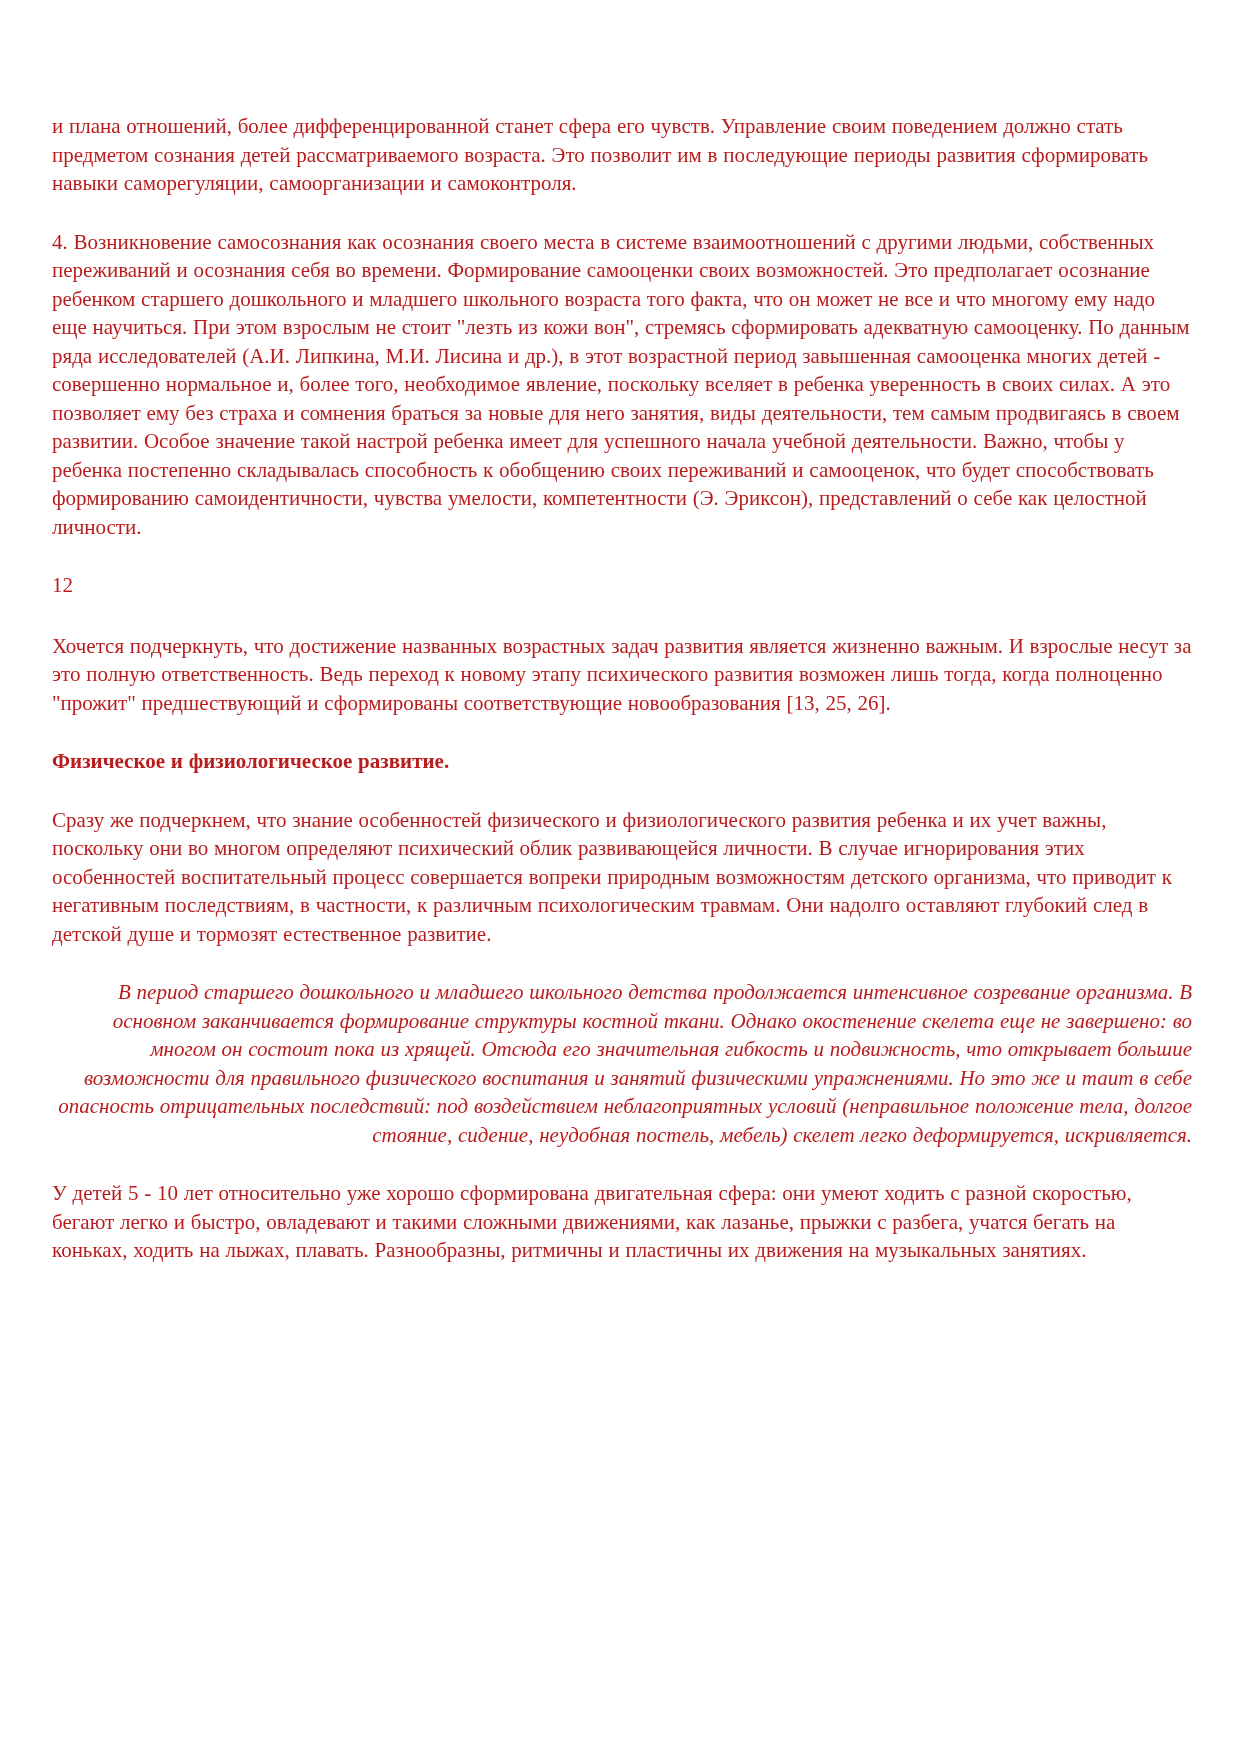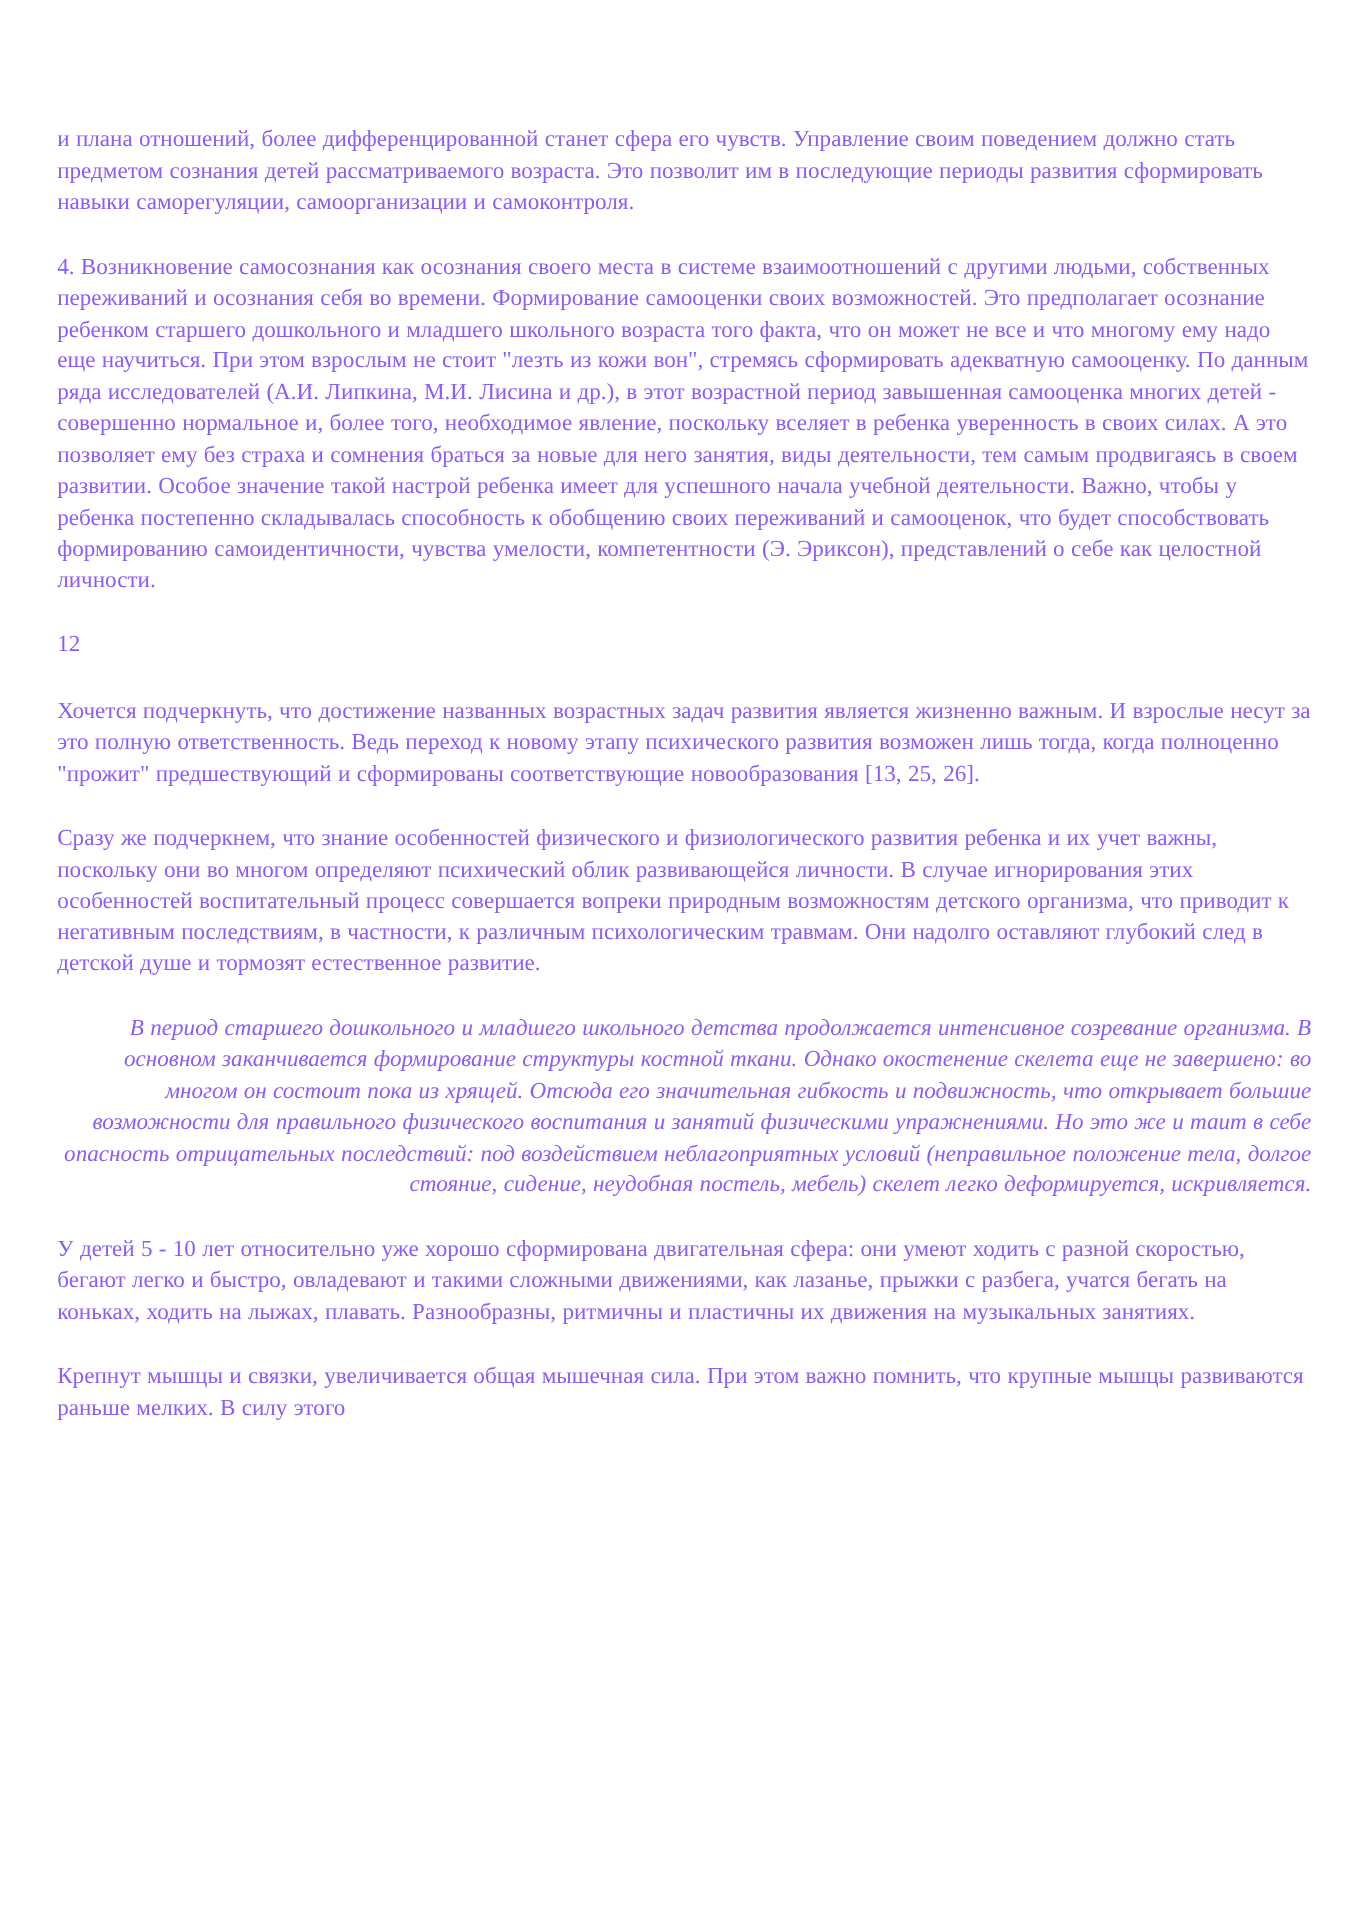--- a/index.html
+++ b/index.html
@@ -12,21 +12,21 @@
     min-height: 1754px;
   }
   .page {
     box-sizing: border-box;
     width: 1240px;
     min-height: 1754px;
     padding: 112px 48px 60px 52px;
     font-family: "Liberation Serif", "DejaVu Serif", serif;
     font-size: 21px;
     line-height: 28.5px;
-    color: #8b5cf6;
+    color: #b91c1c;
     text-align: left;
   }
   .para {
     margin: 0 0 30px 0;
     max-width: 1142px;
     word-spacing: 0.5px;
   }
   .bold {
     font-weight: bold;
   }
@@ -44,22 +44,22 @@
 
 <main class="page">
   <p class="para">и плана отношений, более дифференцированной станет сфера его чувств. Управление своим поведением должно стать предметом сознания детей рассматриваемого возраста. Это позволит им в последующие периоды развития сформировать навыки саморегуляции, самоорганизации и самоконтроля.</p>
 
   <p class="para">4. Возникновение самосознания как осознания своего места в системе взаимоотношений с другими людьми, собственных переживаний и осознания себя во времени. Формирование самооценки своих возможностей. Это предполагает осознание ребенком старшего дошкольного и младшего школьного возраста того факта, что он может не все и что многому ему надо еще научиться. При этом взрослым не стоит "лезть из кожи вон", стремясь сформировать адекватную самооценку. По данным ряда исследователей (А.И. Липкина, М.И. Лисина и др.), в этот возрастной период завышенная самооценка многих детей - совершенно нормальное и, более того, необходимое явление, поскольку вселяет в ребенка уверенность в своих силах. А это позволяет ему без страха и сомнения браться за новые для него занятия, виды деятельности, тем самым продвигаясь в своем развитии. Особое значение такой настрой ребенка имеет для успешного начала учебной деятельности. Важно, чтобы у ребенка постепенно складывалась способность к обобщению своих переживаний и самооценок, что будет способствовать формированию самоидентичности, чувства умелости, компетентности (Э. Эриксон), представлений о себе как целостной личности.</p>
 
   <p class="para pagenum">12</p>
 
   <p class="para">Хочется подчеркнуть, что достижение названных возрастных задач развития является жизненно важным. И взрослые несут за это полную ответственность. Ведь переход к новому этапу психического развития возможен лишь тогда, когда полноценно "прожит" предшествующий и сформированы соответствующие новообразования [13, 25, 26].</p>
 
+  <p class="para bold">Физическое и физиологическое развитие.</p>
 
   <p class="para">Сразу же подчеркнем, что знание особенностей физического и физиологического развития ребенка и их учет важны, поскольку они во многом определяют психический облик развивающейся личности. В случае игнорирования этих особенностей воспитательный процесс совершается вопреки природным возможностям детского организма, что приводит к негативным последствиям, в частности, к различным психологическим травмам. Они надолго оставляют глубокий след в детской душе и тормозят естественное развитие.</p>
 
 
   <p class="para italic">В период старшего дошкольного и младшего школьного детства продолжается интенсивное созревание организма. В основном заканчивается формирование структуры костной ткани. Однако окостенение скелета еще не завершено: во многом он состоит пока из хрящей. Отсюда его значительная гибкость и подвижность, что открывает большие возможности для правильного физического воспитания и занятий физическими упражнениями. Но это же и таит в себе опасность отрицательных последствий: под воздействием неблагоприятных условий (неправильное положение тела, долгое стояние, сидение, неудобная постель, мебель) скелет легко деформируется, искривляется.</p>
 
   <p class="para">У детей 5 - 10 лет относительно уже хорошо сформирована двигательная сфера: они умеют ходить с разной скоростью, бегают легко и быстро, овладевают и такими сложными движениями, как лазанье, прыжки с разбега, учатся бегать на коньках, ходить на лыжах, плавать. Разнообразны, ритмичны и пластичны их движения на музыкальных занятиях.</p>
 
-  <p class="para">Крепнут мышцы и связки, увеличивается общая мышечная сила. При этом важно помнить, что крупные мышцы развиваются раньше мелких. В силу этого</p>
 </main>
 
 </body></html>

